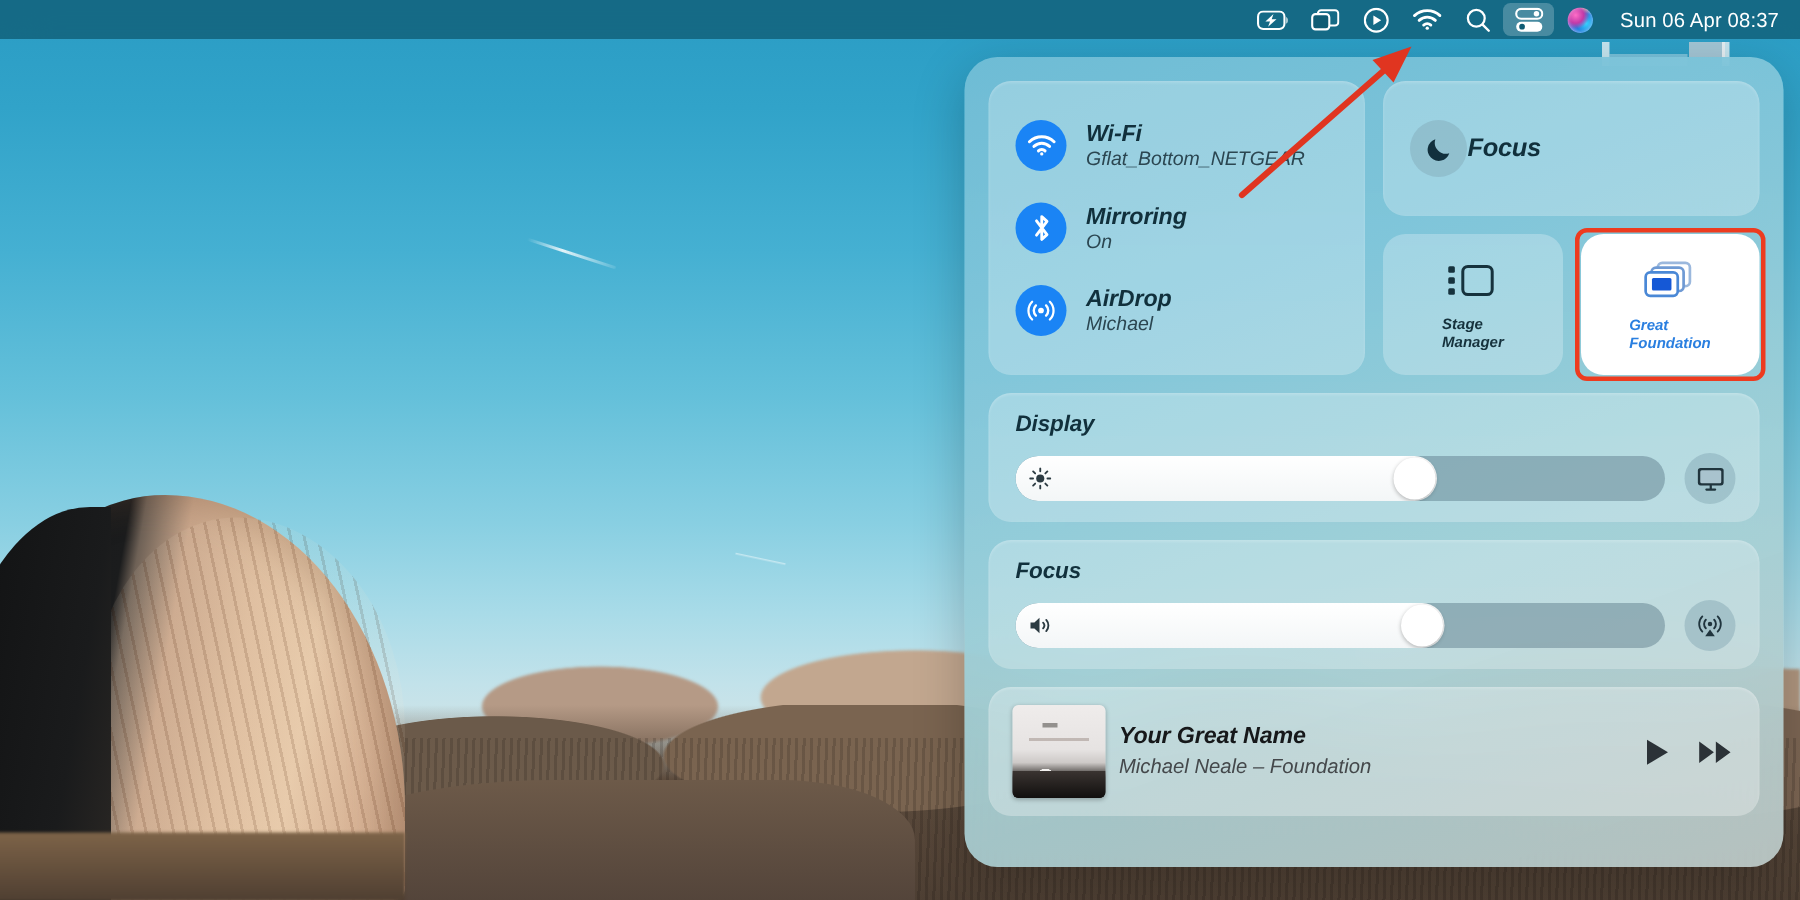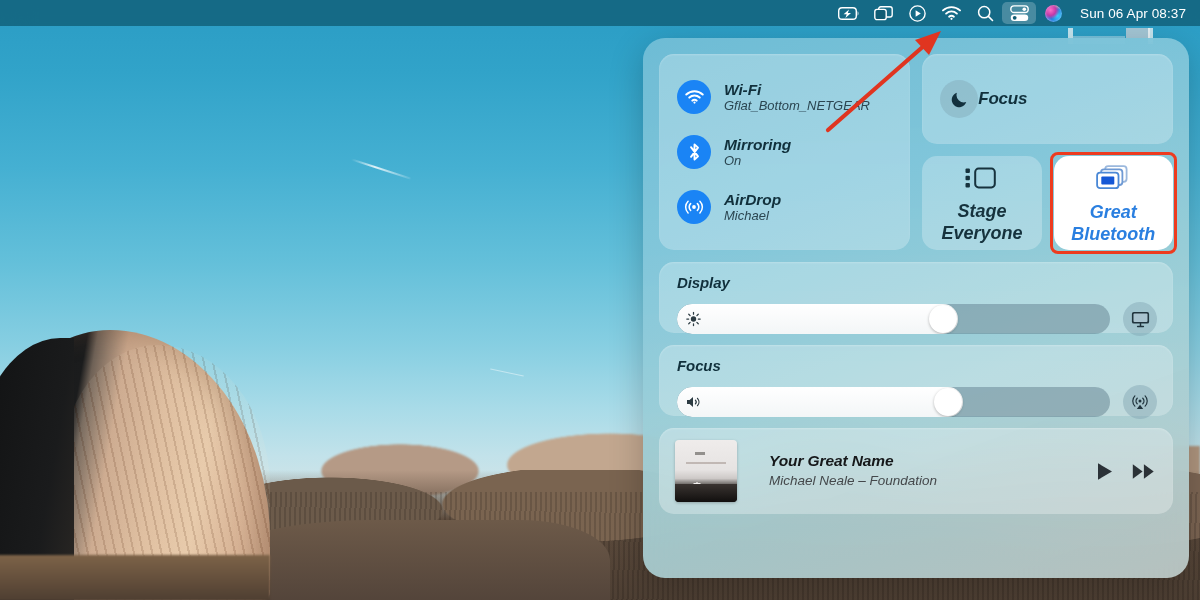--- a/index.html
+++ b/index.html
@@ -156,33 +156,33 @@
   }
   .focus-label { font-size:17px; font-weight:700; color:#11303c; letter-spacing:-.2px; }
 
   .tile-pair { display:flex; gap:12px; height:94px; }
   .mini-tile {
     flex:1; border-radius:15px; background:rgba(255,255,255,.26);
     display:flex; flex-direction:column; align-items:center; justify-content:center;
     gap:7px; padding-top:4px;
   }
   .mini-label {
-    font-size:18px; font-weight:600; color:#16323d; text-align:center; line-height:1.18;
+    font-size:10px; font-weight:600; color:#16323d; text-align:left; line-height:1.18;
   }
   #screen-mirroring-tile {
     background:#ffffff; position:relative;
   }
   #screen-mirroring-tile .mini-label { color:#2a7fe0; }
   #sm-highlight {
     position:absolute; left:-4px; top:-4px; right:-4px; bottom:-4px;
     border:3px solid #ed3b1f; border-radius:8px; pointer-events:none;
   }
 
   
-  .slider-module { height:71px; padding:12px 16px 0 18px; }
+  .slider-module { height:86px; padding:12px 16px 0 18px; }
   .slider-label { font-size:15px; font-weight:700; color:#11303c; letter-spacing:-.1px; }
   .slider-row { display:flex; align-items:center; gap:13px; margin-top:11px; }
   .slider-track {
     position:relative; height:30px; border-radius:15px; flex:1;
     background:rgba(90,120,135,.46); overflow:hidden;
   }
   .slider-fill {
     position:absolute; left:0; top:0; bottom:0;
     background:linear-gradient(180deg,#ffffff 0%,#f3f6f7 100%);
     border-radius:15px;
@@ -196,21 +196,21 @@
     color:#2c3b42; display:flex; align-items:center;
   }
   .side-btn {
     width:34px; height:34px; border-radius:50%; flex:none;
     background:rgba(125,160,175,.42);
     display:flex; align-items:center; justify-content:center; color:#20343d;
   }
 
   
   #now-playing {
-    height:86px; display:flex; align-items:center; padding:0 18px 0 16px; gap:32px;
+    height:86px; display:flex; align-items:center; padding:0 18px 0 16px; gap:9px;
     background:rgba(255,255,255,.30);
   }
   .album-art {
     width:62px; height:62px; border-radius:4px; flex:none; overflow:hidden; position:relative;
     background:linear-gradient(180deg,#efeceb 0%, #e6e3e2 48%, #cdc9c7 62%, #2b2724 78%, #171514 100%);
     box-shadow:0 1px 3px rgba(0,0,0,.25);
   }
   .album-peak {
     position:absolute; left:6px; bottom:6px; width:50px; height:28px;
     background:
@@ -380,37 +380,37 @@
           <div>
             <svg width="34" height="24" viewBox="0 0 34 24" fill="none">
               <rect x="0.5" y="2.5" width="4.4" height="4.4" rx="1" fill="#16323d"></rect>
               <rect x="0.5" y="9.8" width="4.4" height="4.4" rx="1" fill="#16323d"></rect>
               <rect x="0.5" y="17.1" width="4.4" height="4.4" rx="1" fill="#16323d"></rect>
               <rect x="10.2" y="2.6" width="19.6" height="18.8" rx="3.4" stroke="#16323d" stroke-width="2"></rect>
             </svg>
           </div>
           <div class="mini-label">
             <div>Stage</div>
-            <div>Everyone</div>
+            <div>Manager</div>
           </div>
         </div>
 
         <div class="mini-tile" id="screen-mirroring-tile">
           <div id="sm-highlight"></div>
           <div>
             <svg width="34" height="26" viewBox="0 0 34 26" fill="none">
               <rect x="9.2" y="1.2" width="21.4" height="15.6" rx="3" stroke="#9bb8dd" stroke-width="1.8" fill="#fff"></rect>
               <rect x="5" y="4.4" width="21.4" height="15.6" rx="3" stroke="#6f9ad4" stroke-width="1.8" fill="#fff"></rect>
               <rect x="1.1" y="7.6" width="21.4" height="15.6" rx="3" stroke="#4a88d6" stroke-width="1.8" fill="#fff"></rect>
               <rect x="5.3" y="11.4" width="13" height="8.2" rx="1" fill="#1558d6"></rect>
             </svg>
           </div>
           <div class="mini-label">
             <div>Great</div>
-            <div>Bluetooth</div>
+            <div>Foundation</div>
           </div>
         </div>
 
       </div>
     </div>
   </div>
 
   <div class="module slider-module">
     <div class="slider-label">Display</div>
     <div class="slider-row">

